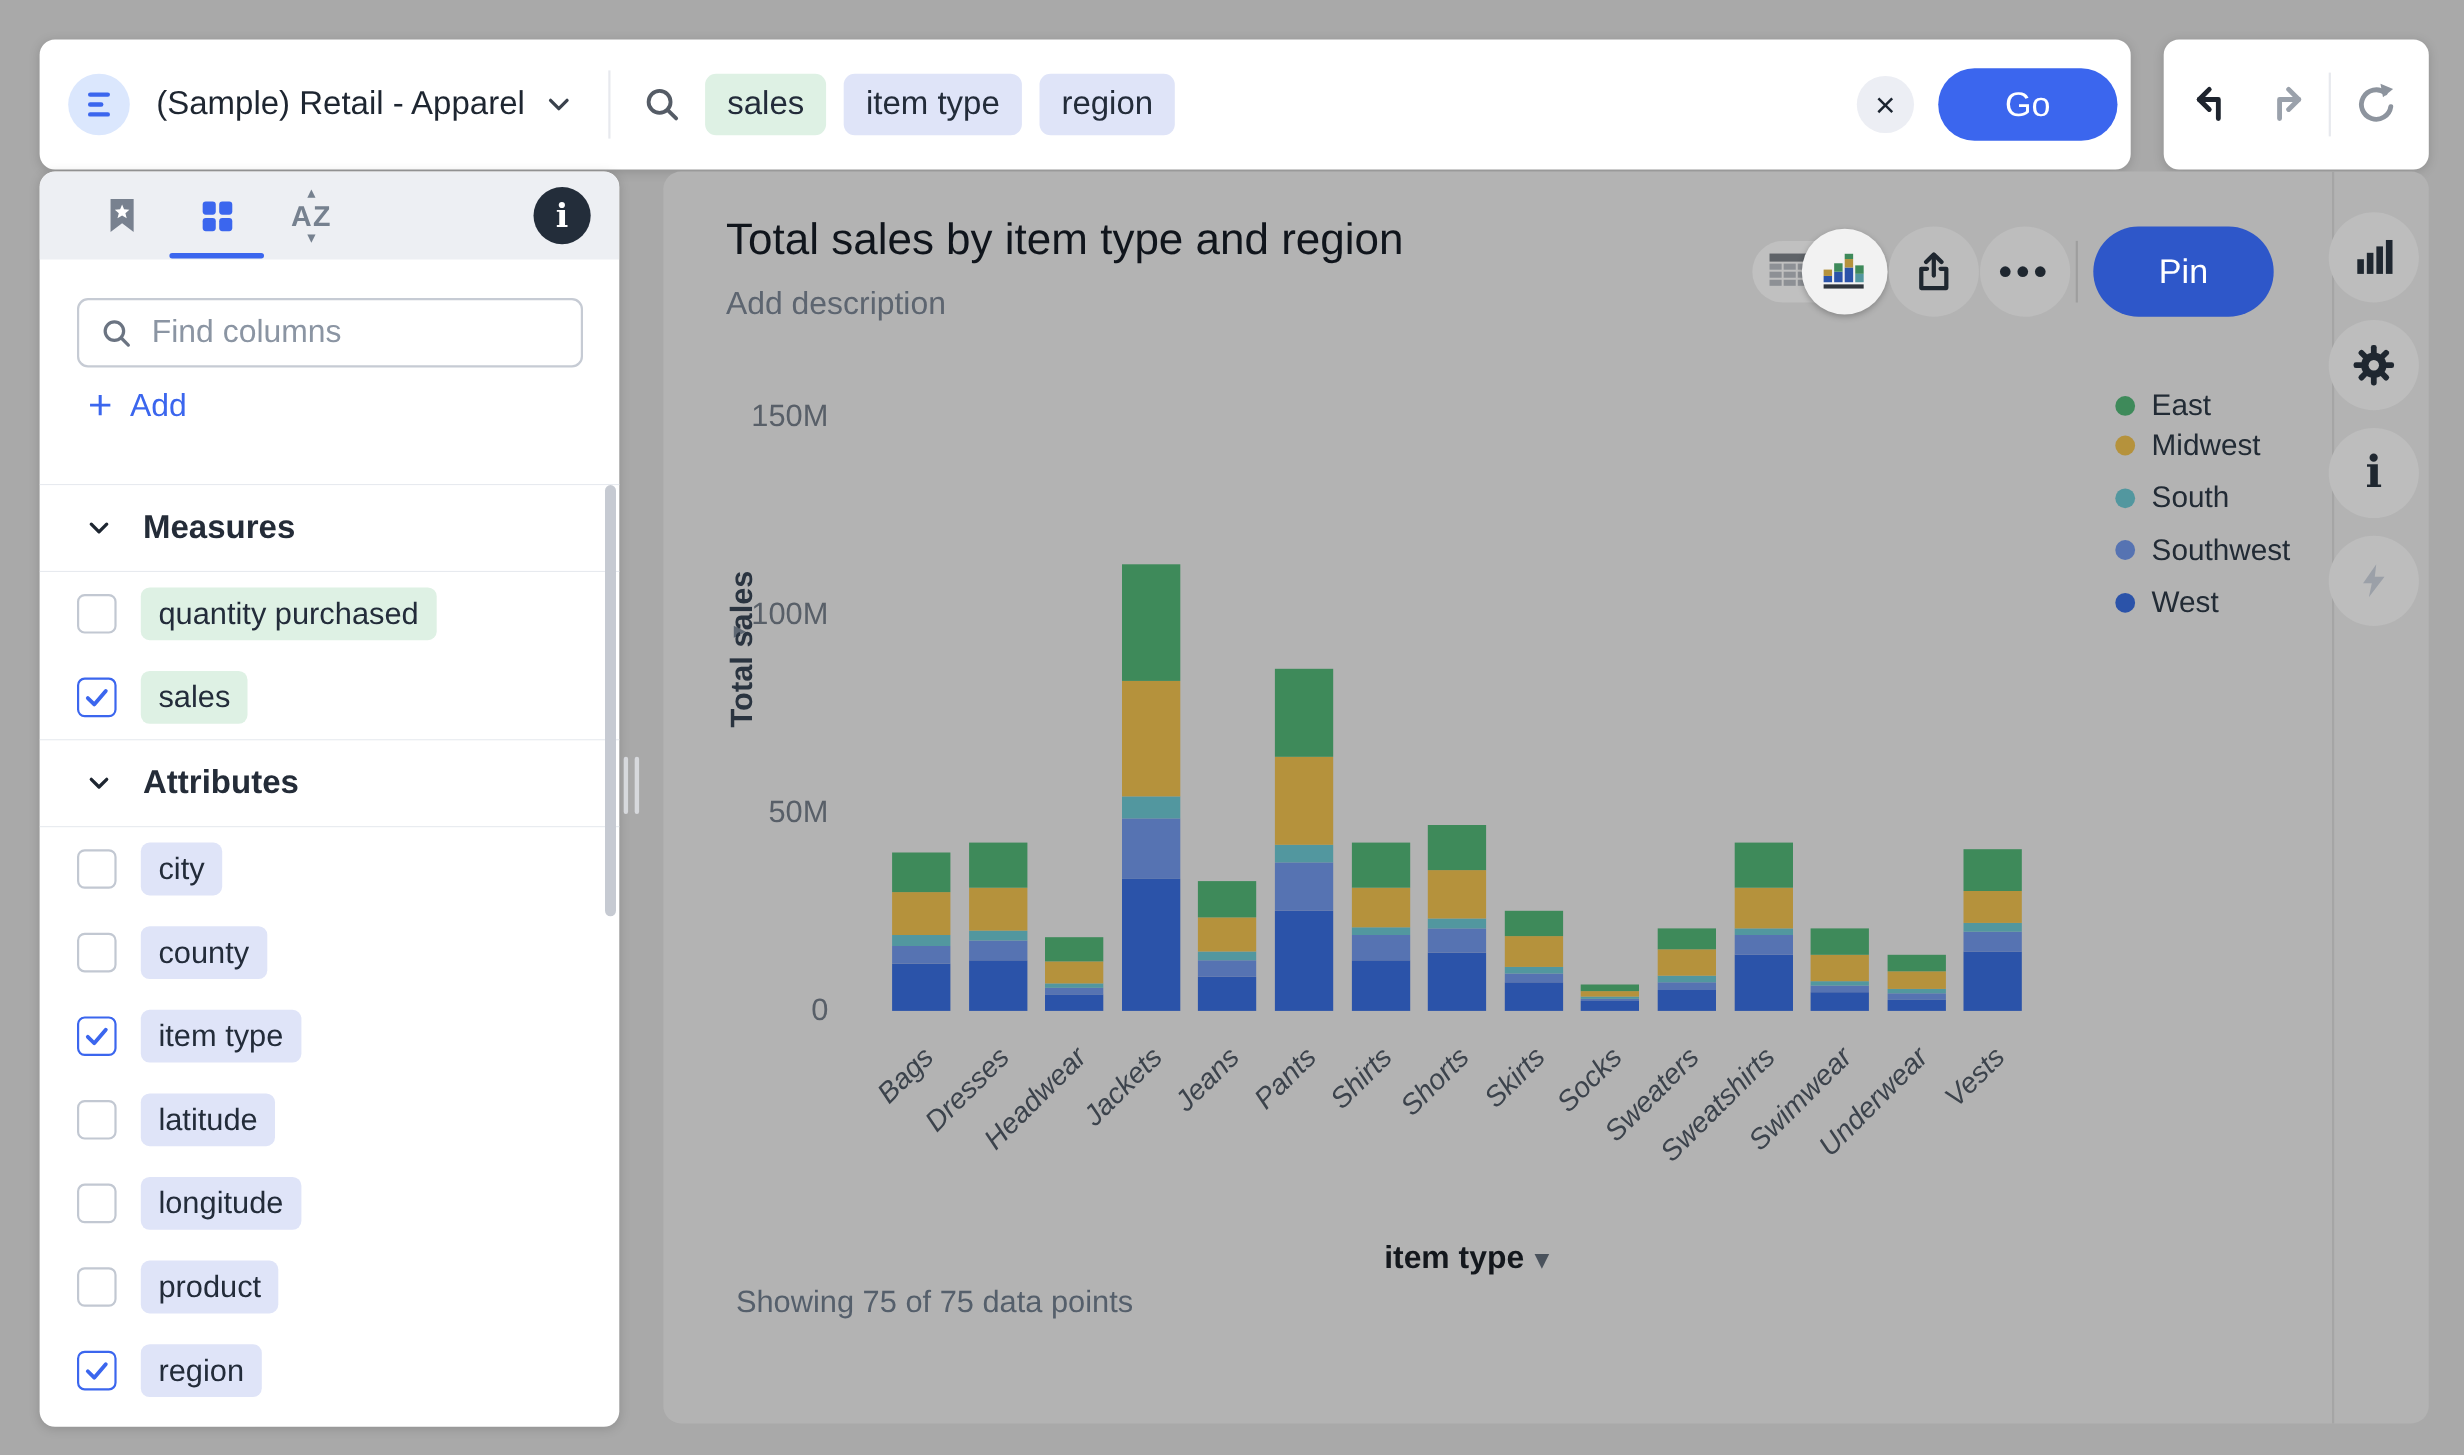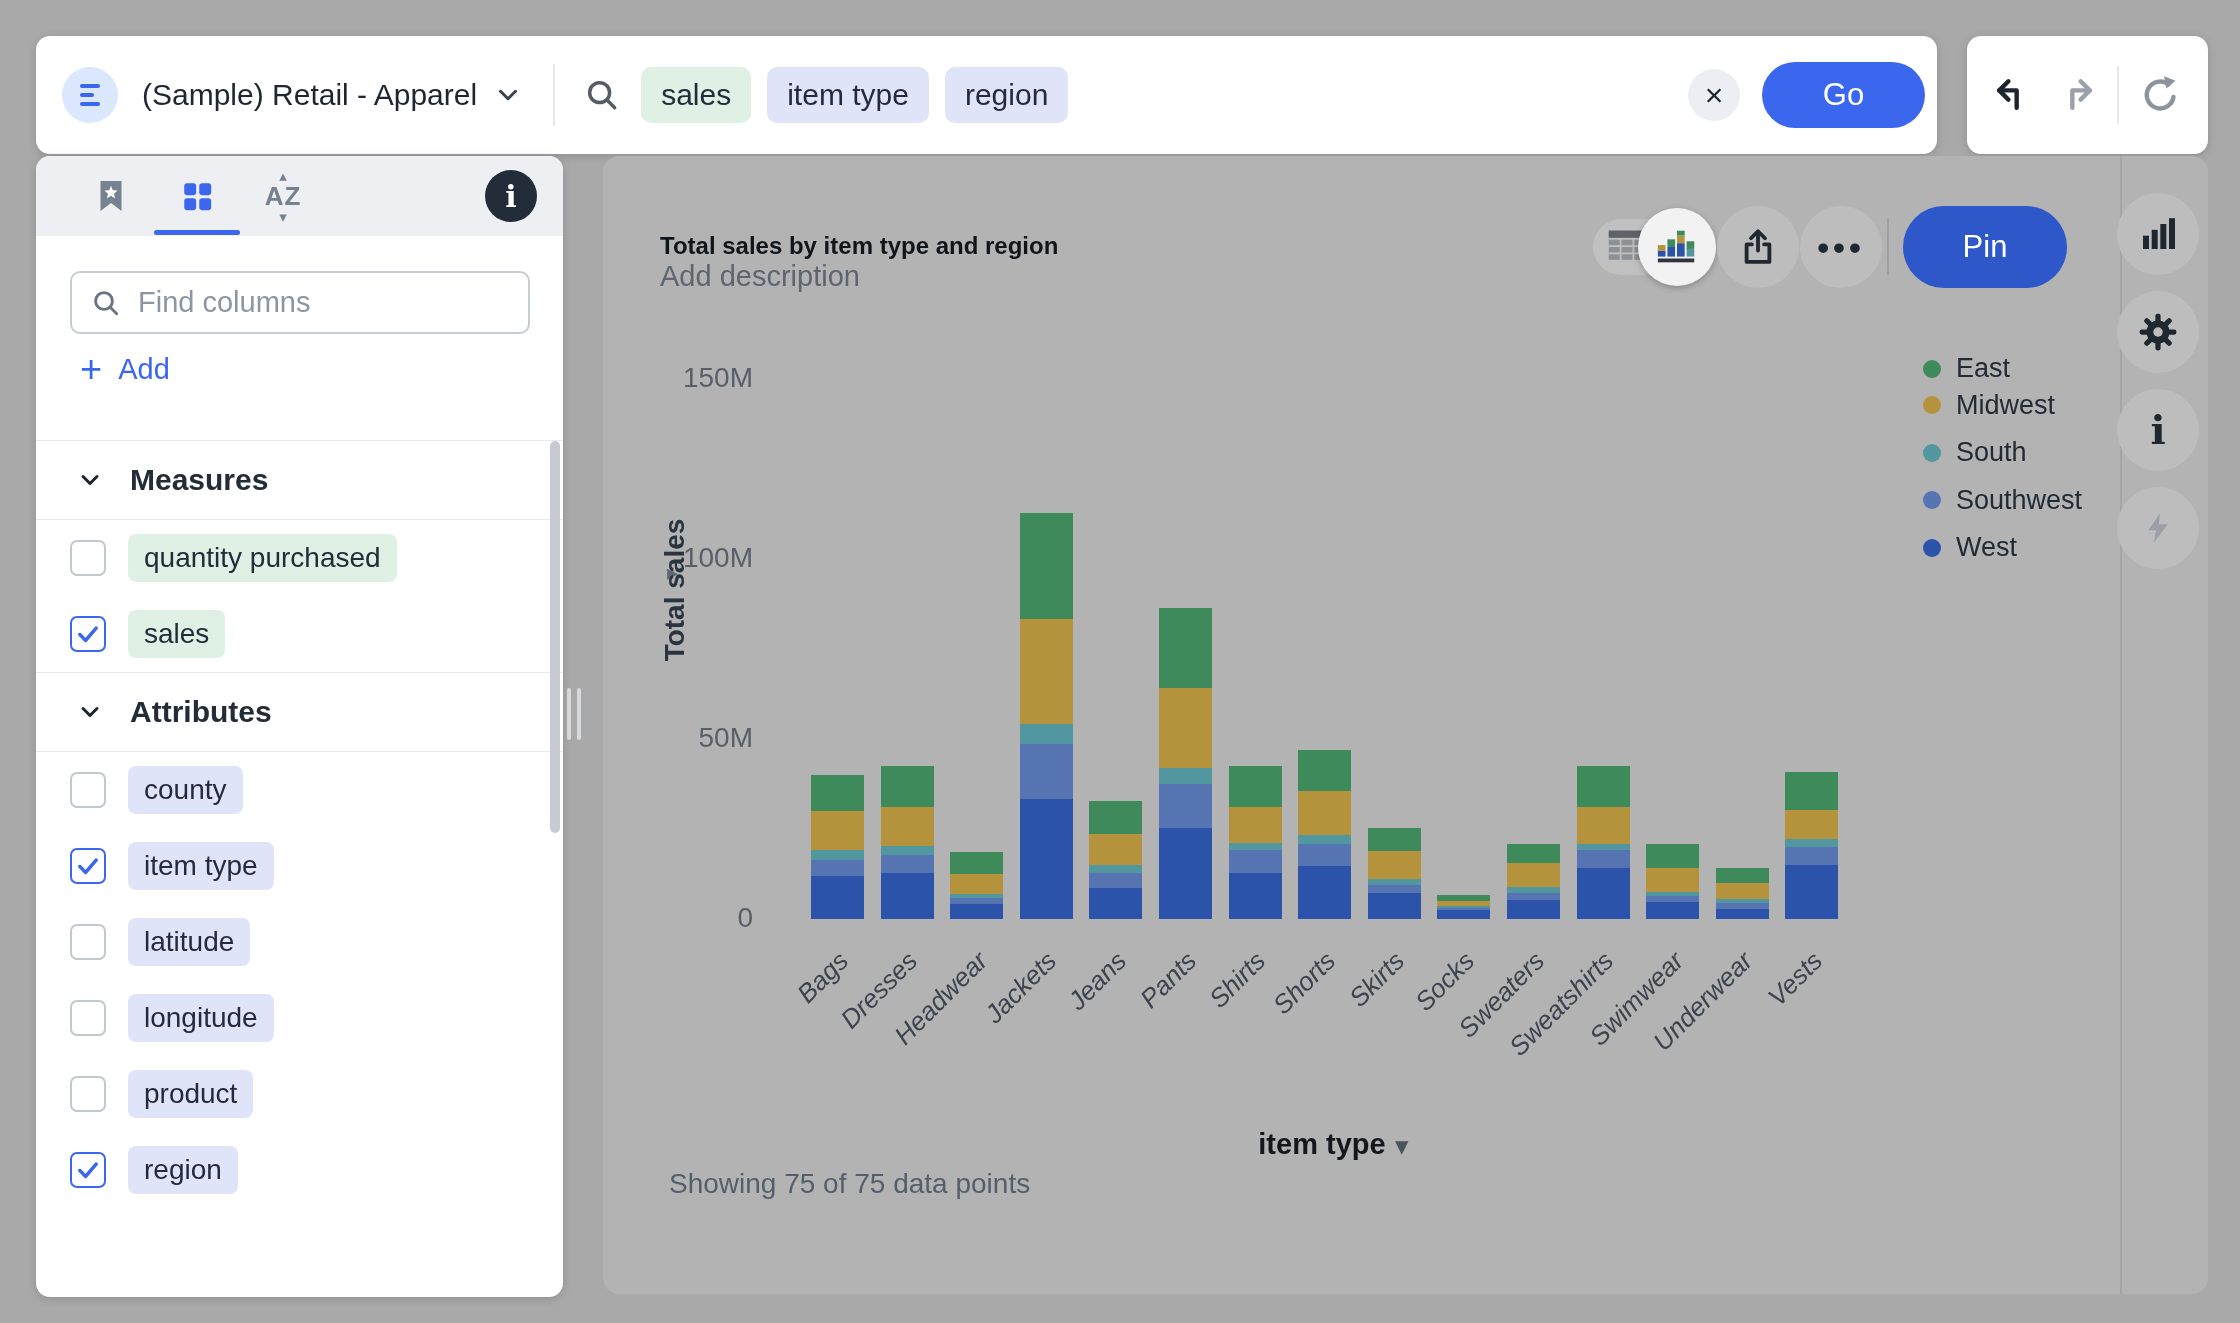--- a/index.html
+++ b/index.html
@@ -58,21 +58,21 @@
   .chip.measure{background:#def1e4;}
   .chip.attribute{background:#dfe4f8;}
   .scroll-thumb{position:absolute;right:3px;top:285px;width:10px;height:392px;border-radius:5px;background:#c6cad2;cursor:pointer;}
 
   
   .resize-handle{position:absolute;left:567px;top:688px;display:flex;gap:6px;cursor:col-resize;}
   .resize-handle i{display:block;width:4px;height:52px;border-radius:2px;background:#d7d9dd;}
 
   
   #chartcard{position:absolute;left:603px;top:156px;width:1605px;height:1138px;background:#b3b3b3;border-radius:16px;}
-  .answer-title{position:absolute;left:57px;top:40px;font-size:24px;font-weight:bold;color:#10151c;cursor:text;margin-top:36px;}
+  .answer-title{position:absolute;left:57px;top:40px;font-size:40px;font-weight:normal;color:#10151c;cursor:text;}
   .answer-desc{position:absolute;left:57px;top:104px;font-size:29px;color:#5d6570;cursor:text;}
   .viz-toggle{position:absolute;left:990px;top:63px;width:113px;height:56px;border-radius:28px;background:#c0c0c0;}
   .tbl-btn{position:absolute;left:1002px;top:70px;}
   .chart-sel{position:absolute;left:1035px;top:52px;width:78px;height:78px;border-radius:50%;background:#f2f2f2;box-shadow:0 2px 6px rgba(0,0,0,.25);display:flex;align-items:center;justify-content:center;}
   .round-gray{position:absolute;width:82px;height:82px;border-radius:50%;background:#bdbdbd;display:flex;align-items:center;justify-content:center;cursor:pointer;}
   .more-dots{font-size:34px;letter-spacing:4px;color:#1f2730;font-weight:bold;line-height:0;}
   .tool-divider{position:absolute;left:1284px;top:63px;width:2px;height:56px;background:#9e9e9e;}
   .pin-btn{position:absolute;left:1300px;top:50px;width:164px;height:82px;border-radius:41px;background:#2e57c9;color:#fff;font-size:31px;display:flex;align-items:center;justify-content:center;cursor:pointer;}
   .rail-divider{position:absolute;left:1517px;top:0;width:2px;height:1138px;background:#a5a5a5;}
   .legend-item{position:absolute;left:1320px;display:flex;align-items:center;cursor:pointer;}
@@ -210,20 +210,24 @@
             <span class="chip measure">sales</span>
           </div>
         </div>
         <div class="sec-head">
           <svg width="28" height="28" viewBox="0 0 24 24">
             <path d="M6 9 L12 15 L18 9" fill="none" stroke="#1e2631" stroke-width="2.6" stroke-linecap="round" stroke-linejoin="round"></path>
           </svg>
           <span class="sec-title">Attributes</span>
         </div>
         <div class="sec-items">
+          <div class="col-row">
+            <div class="cbx"></div>
+            <span class="chip attribute">city</span>
+          </div>
           <div class="col-row">
             <div class="cbx"></div>
             <span class="chip attribute">county</span>
           </div>
           <div class="col-row">
             <div class="cbx checked">
               <svg width="28" height="28" viewBox="0 0 24 24">
                 <path d="M5 12.5 L10 17.5 L19 7" fill="none" stroke="#3b66ee" stroke-width="3" stroke-linecap="round" stroke-linejoin="round"></path>
               </svg>
             </div>

